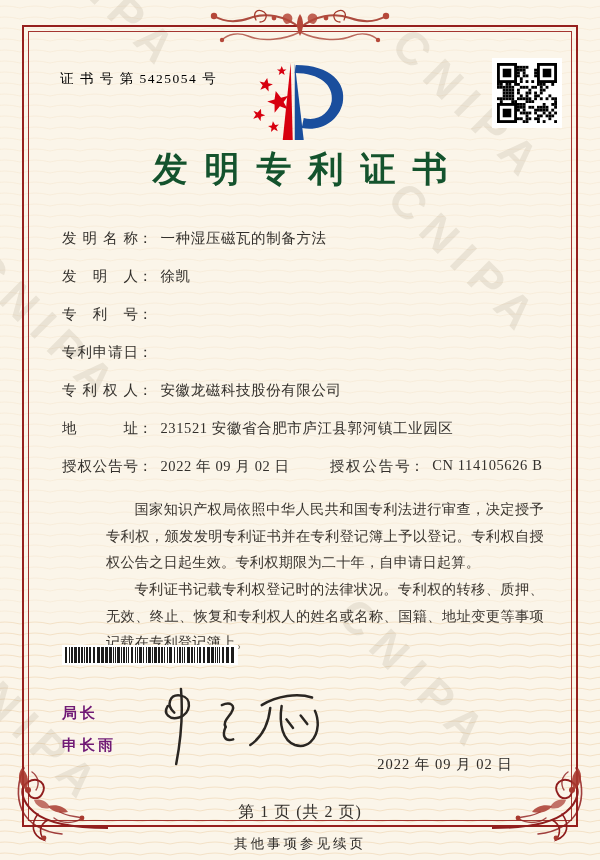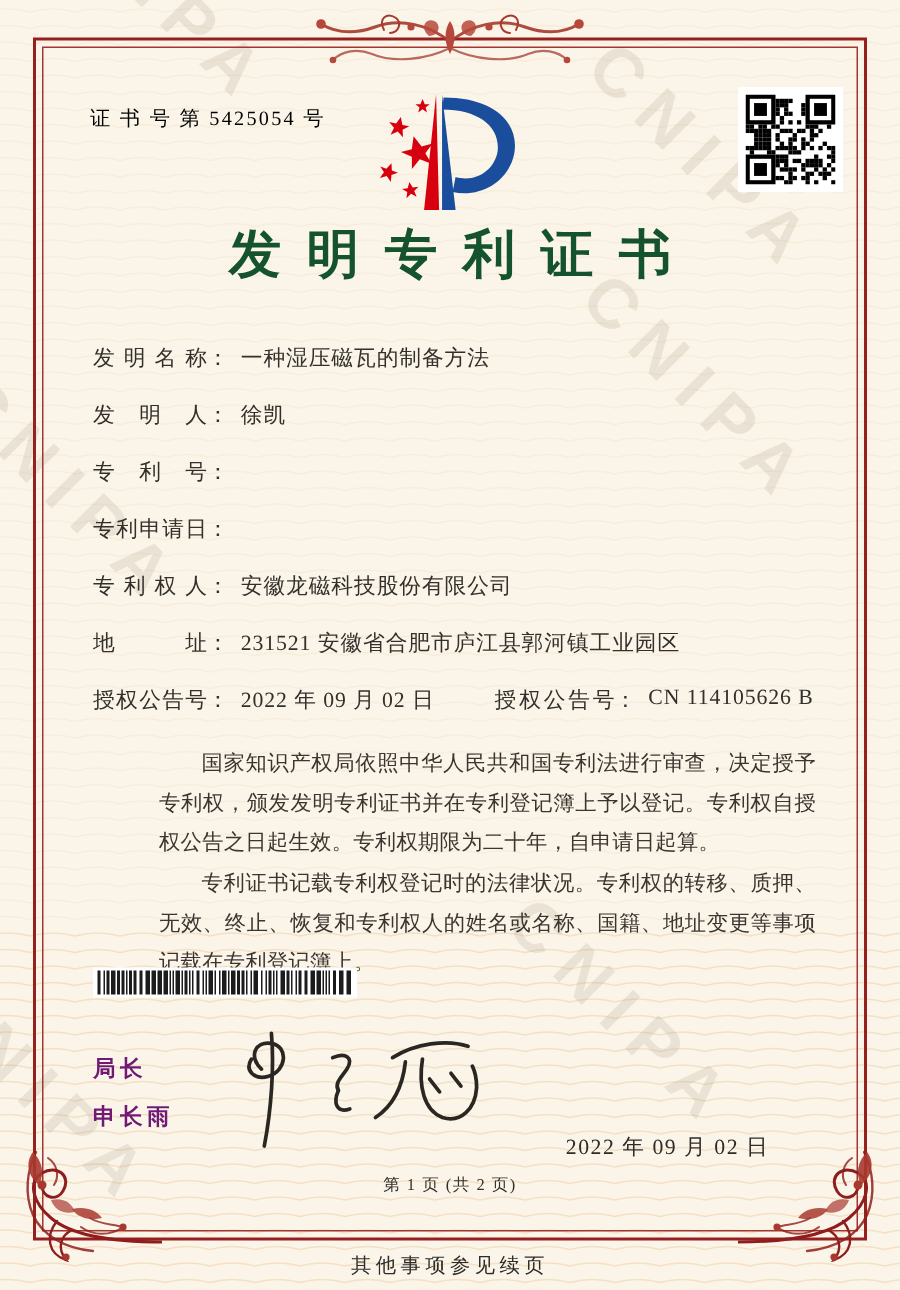--- a/index.html
+++ b/index.html
@@ -56,22 +56,22 @@
 
   .director{position:absolute; left:62px; top:697px;
     font-family:"Liberation Sans","DejaVu Sans",sans-serif;
     font-size:15px; font-weight:600; letter-spacing:3px; color:#701a75;
     line-height:32px;}
   .sig{position:absolute; left:142px; top:682px;}
 
   .sign-date{position:absolute; left:340px; top:755px; width:210px;
     text-align:center; font-size:14.5px; letter-spacing:1px; color:#2e2b28;}
 
-  .page-num{position:absolute; left:0; right:0; top:782px; text-align:center;
-    font-size:11px; letter-spacing:1px; color:#33302c;}
+  .page-num{position:absolute; left:0; right:0; top:802px; text-align:center;
+    font-size:16px; letter-spacing:1px; color:#33302c;}
 
   .footer-note{position:absolute; left:0; right:0; top:835px; text-align:center;
     font-size:13.5px; letter-spacing:3px; color:#2e2b28;}
 
   .flourish{position:absolute; bottom:16px; width:104px; height:78px;}
   .flourish.left{left:4px;}
   .flourish.right{right:4px; transform:scaleX(-1);}
   .ornament-top{position:absolute; left:50%; top:6px; transform:translateX(-50%);}
 </style>
 </head>

